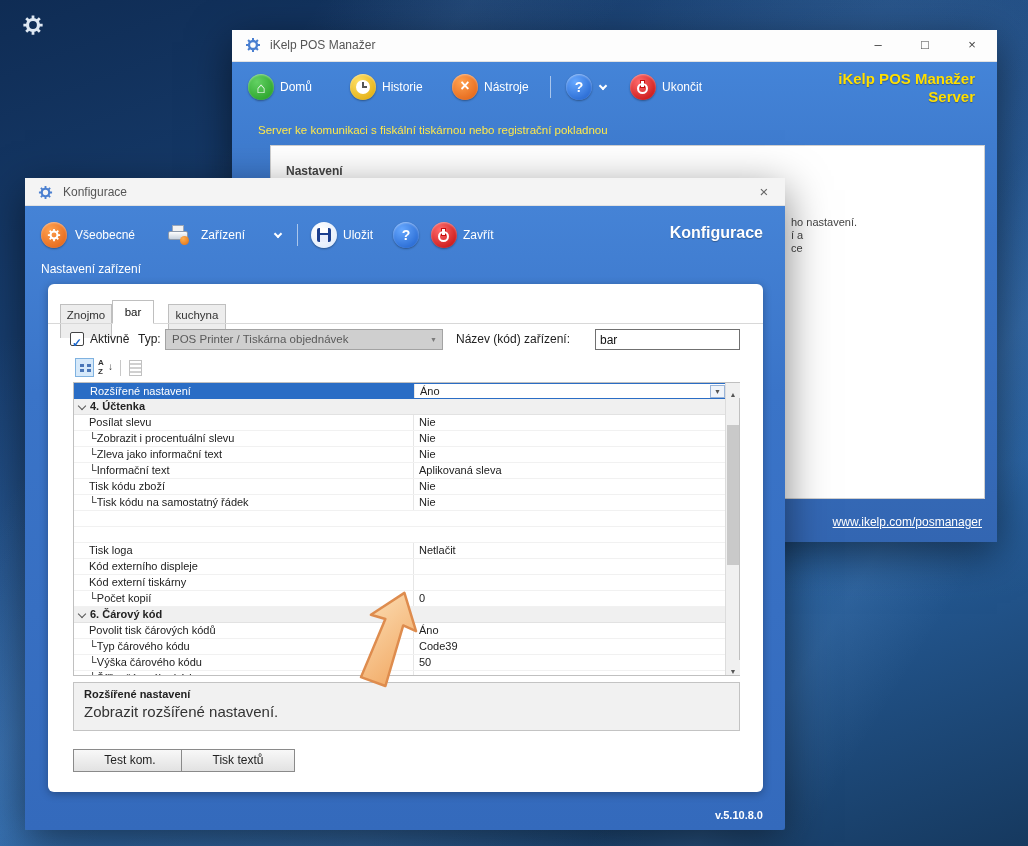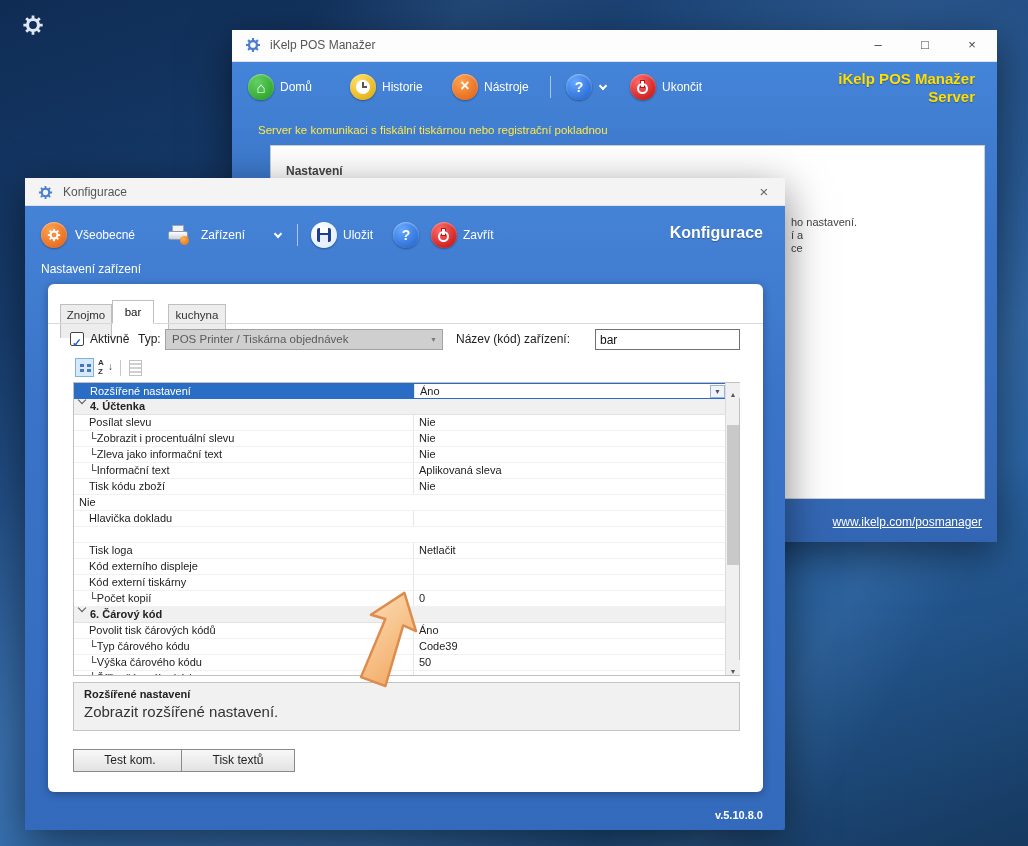--- a/index.html
+++ b/index.html
@@ -99,21 +99,21 @@
   .mini-sep { position:absolute; width:1px; height:16px; background:#c8c8c8; }
   .icon-pp { opacity:.45; }
   .icon-pp::before { content:""; position:absolute; left:3px; top:2px; width:11px; height:14px; background:
     repeating-linear-gradient(#fff 0 2px, #999 2px 4px); border:1px solid #777; }
 
   #pg { position:absolute; left:25px; top:98px; width:667px; height:294px; border:1px solid #c0c0c0; background:#fff; }
   #pg-rows { position:absolute; left:0; top:0; width:653px; height:292px; overflow:hidden; }
   .pg-row { position:relative; width:653px; height:16px; display:flex; font-size:11px; line-height:15px; background:#fff; border-bottom:1px solid #f1f1f1; color:#222; }
   .pg-name { width:340px; padding-left:15px; border-right:1px solid #e6e6e6; white-space:nowrap; overflow:hidden; }
   .pg-value { flex:1; padding-left:5px; white-space:nowrap; overflow:hidden; }
-  .pg-row.category { background:#f0f0f0; font-weight:bold; display:flex; border-bottom:1px solid #e2e2e2; }
+  .pg-row.category { background:#f0f0f0; font-weight:bold; display:flex; align-items:center; border-bottom:1px solid #e2e2e2; }
   .pg-chevron { display:inline-block; width:6px; height:6px; border-right:1.5px solid #555; border-bottom:1.5px solid #555; transform:rotate(45deg); margin:-2px 5px 0 5px; }
   .pg-row.selected .pg-name { background:#2a6dc5; color:#fff; }
   .pg-row.selected { border:1px solid #2a6dc5; }
   .pg-dd { position:absolute; right:1px; top:1px; width:15px; height:13px; background:#f0f4fa; border:1px solid #9ab4d8; font-size:7px; color:#555; text-align:center; line-height:12px; }
 
   .pg-scrollbar { position:absolute; right:0; top:0; width:14px; height:292px; background:#f0f0f0; border-left:1px solid #dcdcdc; }
   .sb-btn { position:absolute; left:0; width:14px; height:15px; text-align:center; color:#555; background:#f0f0f0; }
   .sb-btn.up { top:0; } .sb-btn.down { bottom:0; }
   .sb-btn.up::before { content:"▲"; font-size:7px; line-height:15px; }
   .sb-btn.down::before { content:"▼"; font-size:7px; line-height:15px; }
@@ -302,24 +302,24 @@
             </div>
             <div class="pg-row item">
               <div class="pg-name">└Informační text</div>
               <div class="pg-value">Aplikovaná sleva</div>
             </div>
             <div class="pg-row item">
               <div class="pg-name">Tisk kódu zboží</div>
               <div class="pg-value">Nie</div>
             </div>
             <div class="pg-row item">
-              <div class="pg-value">Nie</div>
-            </div>
-            <div class="pg-row item">
-              <div class="pg-name">Hlavička dokladu</div>
+              <div class="pg-name">└Tisk kódu na samostatný řádek</div>
+              <div class="pg-value">Nie</div>
+            </div>
+            <div class="pg-row item">
               <div class="pg-value"></div>
             </div>
             <div class="pg-row item">
               <div class="pg-value"></div>
             </div>
             <div class="pg-row item">
               <div class="pg-name">Tisk loga</div>
               <div class="pg-value">Netlačit</div>
             </div>
             <div class="pg-row item">

